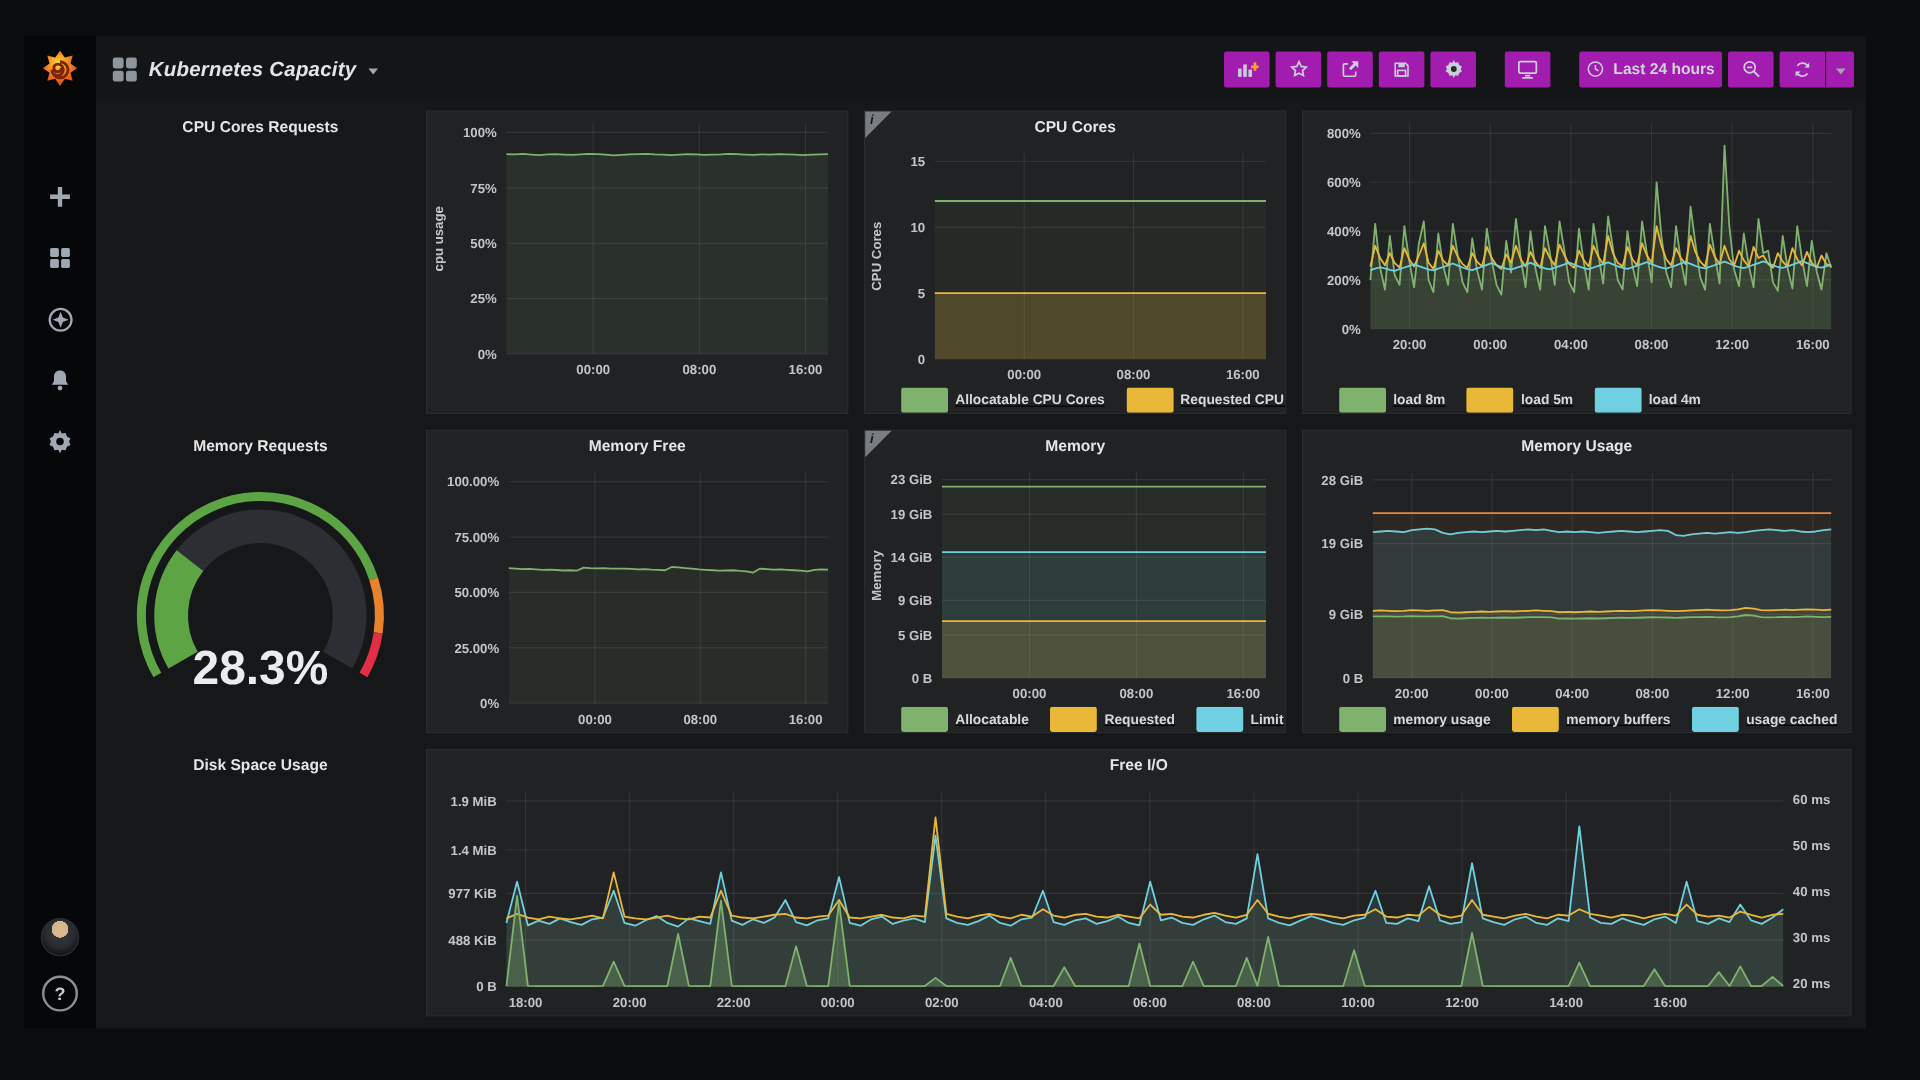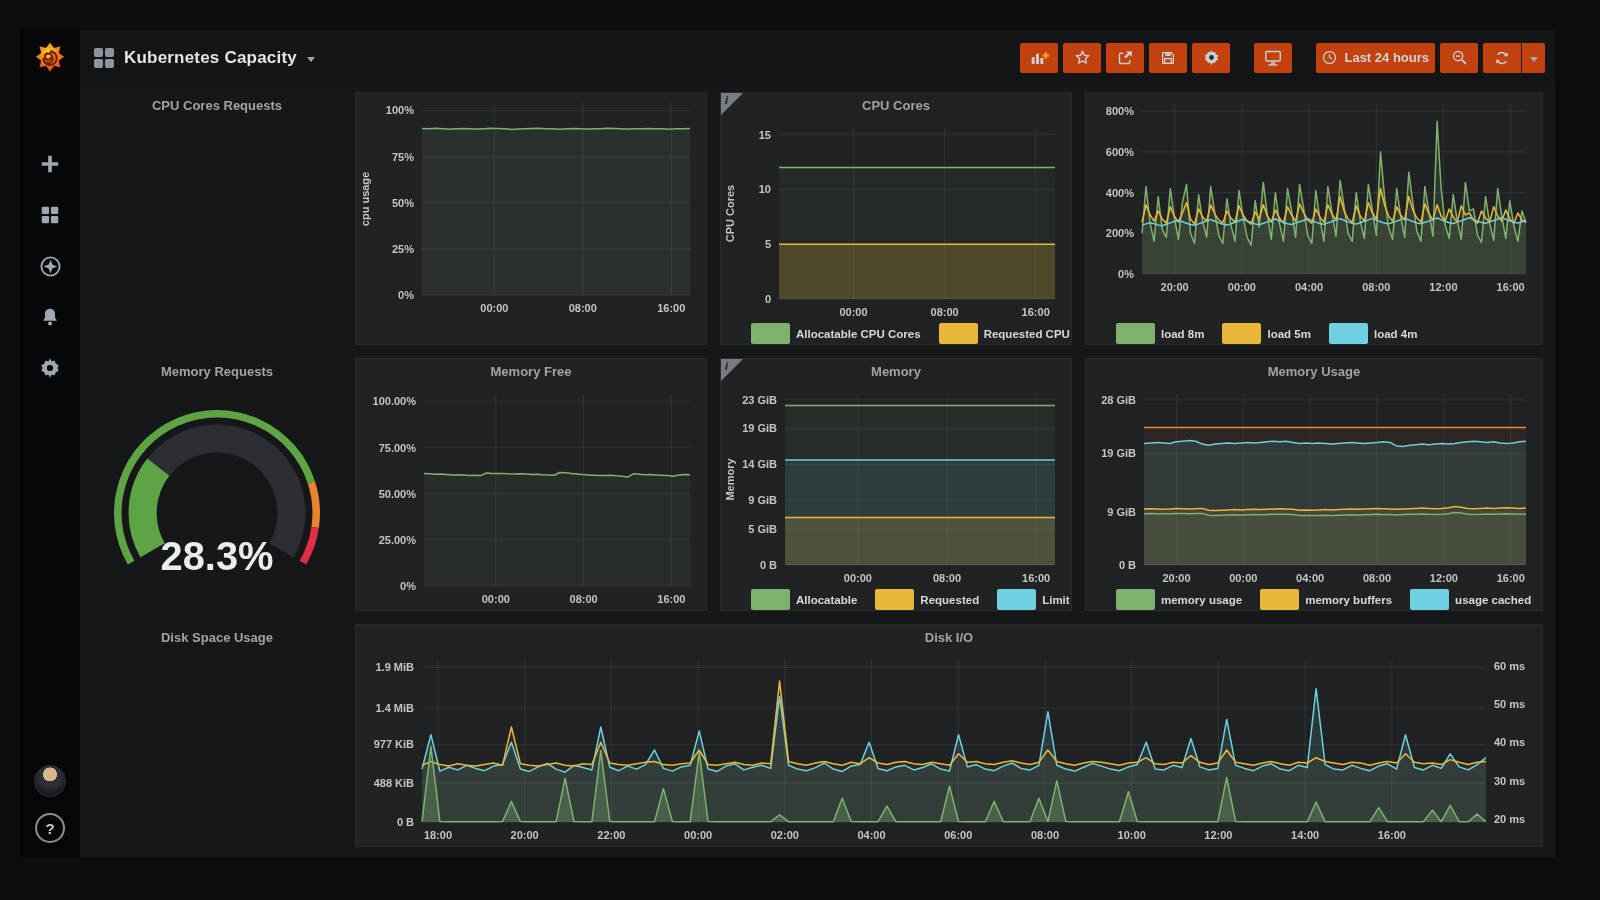--- a/index.html
+++ b/index.html
@@ -12,46 +12,46 @@
   .side-btn{width:24px;height:24px;display:flex;align-items:center;justify-content:center;cursor:pointer;color:#9fa7b3;}
   .side-bottom{margin-top:auto;display:flex;flex-direction:column;gap:16px;align-items:center;padding-bottom:14px;}
   .avatar{width:30px;height:30px;border-radius:50%;background:
      radial-gradient(circle at 50% 28%, #d8b78e 0 26%, #2e3136 27% 100%);
      box-shadow:inset 0 -4px 6px rgba(0,0,0,.6);border:1px solid #2a2d31;}
   .help-circle{width:26px;height:26px;border-radius:50%;border:2px solid #8b9096;color:#c7cbd1;
      display:flex;align-items:center;justify-content:center;font-size:15px;font-weight:bold;}
   
   .main{flex:1;display:flex;flex-direction:column;min-width:0;}
   .topbar{height:55px;background:#141517;display:flex;align-items:center;padding:0 10px 0 14px;flex-shrink:0;}
-  .crumb{display:flex;align-items:center;gap:10px;cursor:pointer;}
+  .crumb{display:flex;align-items:center;gap:10px;cursor:pointer;font-style:italic;}
   .grid-ico{width:20px;height:20px;display:grid;grid-template-columns:9px 9px;grid-template-rows:9px 9px;gap:2px;}
   .grid-ico i{background:#8e959c;border-radius:2px;}
   .title-text{color:#e3e4e6;font-size:17px;font-weight:bold;letter-spacing:.2px;}
   .caret{width:0;height:0;border-left:4px solid transparent;border-right:4px solid transparent;border-top:5px solid #9fa6ad;margin-top:3px;}
   .toolbar{margin-left:auto;display:flex;align-items:center;gap:5px;}
-  .tb-btn{height:30px;min-width:38px;background:#c2410c;border-radius:2px;display:flex;align-items:center;
+  .tb-btn{height:30px;min-width:38px;background:#a21caf;border-radius:2px;display:flex;align-items:center;
      justify-content:center;gap:7px;color:#c7d0d9;cursor:pointer;padding:0 6px;box-sizing:border-box;text-align:right;}
   .tb-gap{width:14px;}
   .tb-label{font-size:13px;font-weight:bold;color:#d0d4d9;white-space:nowrap;}
   .tb-split{display:flex;}
   .tb-split .tb-btn{border-radius:0;}
   .tb-split .tb-btn:first-child{border-radius:2px 0 0 2px;}
   .tb-split .tb-btn:last-child{border-radius:0 2px 2px 0;border-left:1px solid #1b1d20;min-width:24px;}
   
   .dash{flex:1;padding:7px 12px 10px 12px;display:grid;min-height:0;
      grid-template-columns:250px 352px 352px 1fr;
      grid-template-rows:253px 253px 1fr;gap:13px;}
   .panel{background:#212224;border:1px solid rgba(255,255,255,.045);display:flex;flex-direction:column;
      position:relative;min-width:0;min-height:0;}
   .panel.transparent{background:transparent;border-color:transparent;}
-  .panel-title{height:25px;display:flex;align-items:center;justify-content:center;color:#a3a3a3;
+  .panel-title{height:25px;display:flex;align-items:center;justify-content:center;color:#e5e5e5;
      font-size:13px;font-weight:bold;flex-shrink:0;cursor:pointer;}
   .chart{flex:1;min-height:0;position:relative;}
   .chart svg{position:absolute;inset:0;}
-  .legend{height:21px;display:flex;gap:18px;padding-left:30px;flex-shrink:0;overflow:hidden;}
+  .legend{height:21px;display:flex;gap:18px;padding-left:30px;flex-shrink:0;overflow:hidden;text-decoration:underline;}
   .legend .li{display:flex;align-items:center;gap:6px;cursor:pointer;}
   .legend .dash{width:15px;height:4px;border-radius:2px;}
   .legend .lt{font-size:11.5px;font-weight:bold;color:#d8d9da;white-space:nowrap;}
   .info-corner{position:absolute;top:0;left:0;width:0;height:0;border-top:22px solid #787d83;
      border-right:22px solid transparent;z-index:3;}
   .info-corner span{position:absolute;top:-21px;left:4px;font-size:11px;font-weight:bold;color:#17181a;font-style:italic;}
   .gauge-wrap{flex:1;display:flex;align-items:flex-end;justify-content:center;min-height:0;}
   .span3{grid-column:2/5;}
 </style>
 </head>
@@ -457,21 +457,21 @@
               <span class="lt">usage cached</span>
             </span>
           </div>
       </div>
 
       <div class="panel transparent">
         <div class="panel-title">Disk Space Usage</div>
       </div>
 
       <div class="panel span3">
-        <div class="panel-title">Disk I/O</div>
+        <div class="panel-title">Free I/O</div>
         <div class="chart">
             <svg viewBox="0 0 1186 196" width="1186" height="196">
               <line x1="81.96" y1="10" x2="81.96" y2="172" stroke="rgba(255,255,255,0.08)" stroke-width="1"></line>
               <text x="81.96" y="189" text-anchor="middle" fill="#c3c5c7" font-size="11" font-weight="600">18:00</text>
               <line x1="168.676" y1="10" x2="168.676" y2="172" stroke="rgba(255,255,255,0.08)" stroke-width="1"></line>
               <text x="168.676" y="189" text-anchor="middle" fill="#c3c5c7" font-size="11" font-weight="600">20:00</text>
               <line x1="255.392" y1="10" x2="255.392" y2="172" stroke="rgba(255,255,255,0.08)" stroke-width="1"></line>
               <text x="255.392" y="189" text-anchor="middle" fill="#c3c5c7" font-size="11" font-weight="600">22:00</text>
               <line x1="342.108" y1="10" x2="342.108" y2="172" stroke="rgba(255,255,255,0.08)" stroke-width="1"></line>
               <text x="342.108" y="189" text-anchor="middle" fill="#c3c5c7" font-size="11" font-weight="600">00:00</text>

